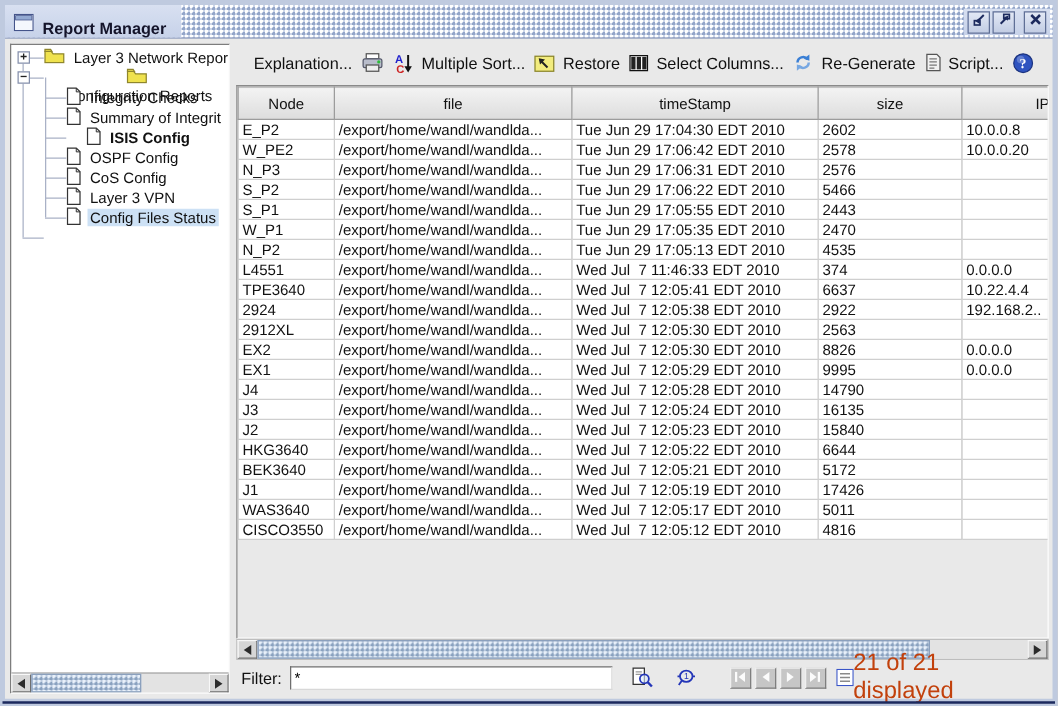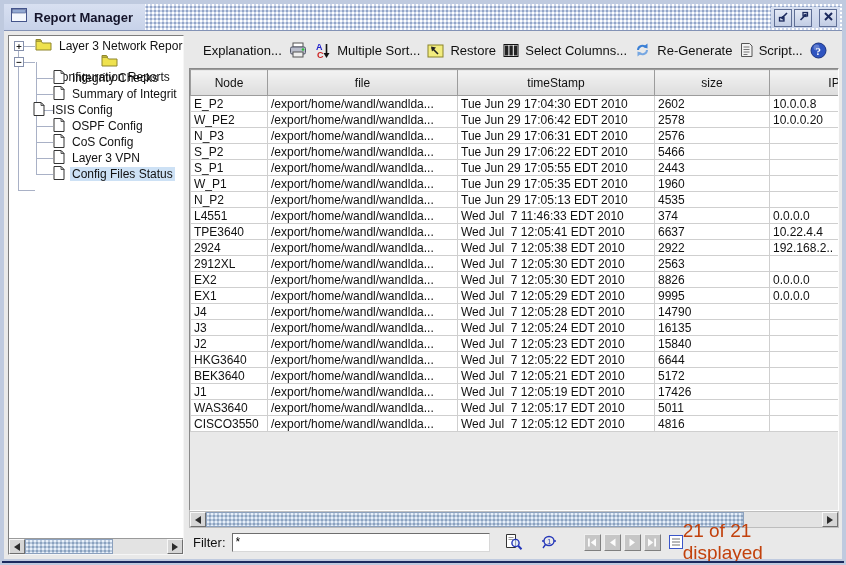--- a/index.html
+++ b/index.html
@@ -16,21 +16,21 @@
     background-color:var(--titlebar,#ccd6ea);
     background-image:
       radial-gradient(circle at 1px 1px,#ffffff 30%,rgba(255,255,255,0) 32%),
       radial-gradient(circle at 3px 3px,#93a5c8 30%,rgba(0,0,0,0) 32%);
     background-size:4px 4px;
     border-bottom:1px solid #8392b5;
   }
   .title-plain{
     position:absolute;left:0;top:0;height:100%;min-width:130px;
     background:linear-gradient(180deg,#d8e0f1,#c7d2e9);
-    display:flex;align-items:center;gap:7px;padding:0 12px 0 7px;
+    display:flex;align-items:flex-end;gap:7px;padding:0 12px 0 7px;
   }
   .title{font-size:13px;font-weight:bold;color:#14142a;white-space:nowrap;}
   .win-controls{
     position:absolute;right:2px;top:3px;height:21px;display:flex;align-items:center;gap:2px;
     background:linear-gradient(180deg,#d8e0f1,#c7d2e9);padding:0 3px;
   }
   .wbtn{width:18px;height:18px;border:1px solid #5f6f96;background:linear-gradient(180deg,#e2e8f5,#c2cde4);
     display:flex;align-items:center;justify-content:center;cursor:default;}
   .wbtn-close{margin-left:5px;}
   
@@ -177,21 +177,21 @@
           </div>
           <div class="tree-line" style="left: 27px; top: 58px; width: 17px; height: 1px;"></div>
           <div class="tree-row" style="top: 50px; padding-left: 44px;">
             <span class="ico"><svg width="12" height="15" viewBox="0 0 12 15">
                 <path d="M1 1.5 h7 l3 3 v10 h-10 z" fill="#fff" stroke="#333"></path>
                 <path d="M8 1.5 l3 3 h-3 z" fill="#ddd" stroke="#333" stroke-width="0.8"></path>
               </svg></span>
             <span class="lbl">Summary of Integrit</span>
           </div>
           <div class="tree-line" style="left: 27px; top: 74px; width: 17px; height: 1px;"></div>
-          <div class="tree-row" style="top: 66px; padding-left: 24px;">
+          <div class="tree-row" style="top: 66px; padding-left: 60px; font-weight: bold;">
             <span class="ico"><svg width="12" height="15" viewBox="0 0 12 15">
                 <path d="M1 1.5 h7 l3 3 v10 h-10 z" fill="#fff" stroke="#333"></path>
                 <path d="M8 1.5 l3 3 h-3 z" fill="#ddd" stroke="#333" stroke-width="0.8"></path>
               </svg></span>
             <span class="lbl">ISIS Config</span>
           </div>
           <div class="tree-line" style="left: 27px; top: 90px; width: 17px; height: 1px;"></div>
           <div class="tree-row" style="top: 82px; padding-left: 44px;">
             <span class="ico"><svg width="12" height="15" viewBox="0 0 12 15">
                 <path d="M1 1.5 h7 l3 3 v10 h-10 z" fill="#fff" stroke="#333"></path>
@@ -370,21 +370,21 @@
                 <td>S_P1</td>
                 <td>/export/home/wandl/wandlda...</td>
                 <td>Tue Jun 29 17:05:55 EDT 2010</td>
                 <td>2443</td>
                 <td></td>
               </tr>
               <tr>
                 <td>W_P1</td>
                 <td>/export/home/wandl/wandlda...</td>
                 <td>Tue Jun 29 17:05:35 EDT 2010</td>
-                <td>1960</td>
+                <td>2470</td>
                 <td></td>
               </tr>
               <tr>
                 <td>N_P2</td>
                 <td>/export/home/wandl/wandlda...</td>
                 <td>Tue Jun 29 17:05:13 EDT 2010</td>
                 <td>4535</td>
                 <td></td>
               </tr>
               <tr>

